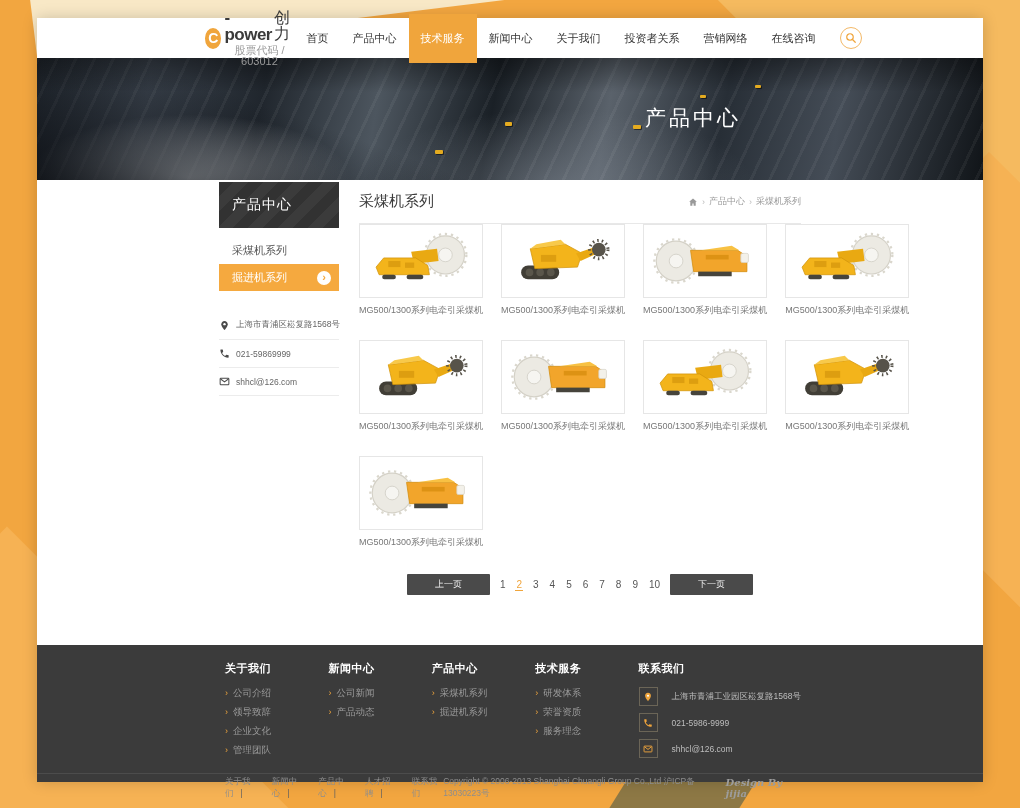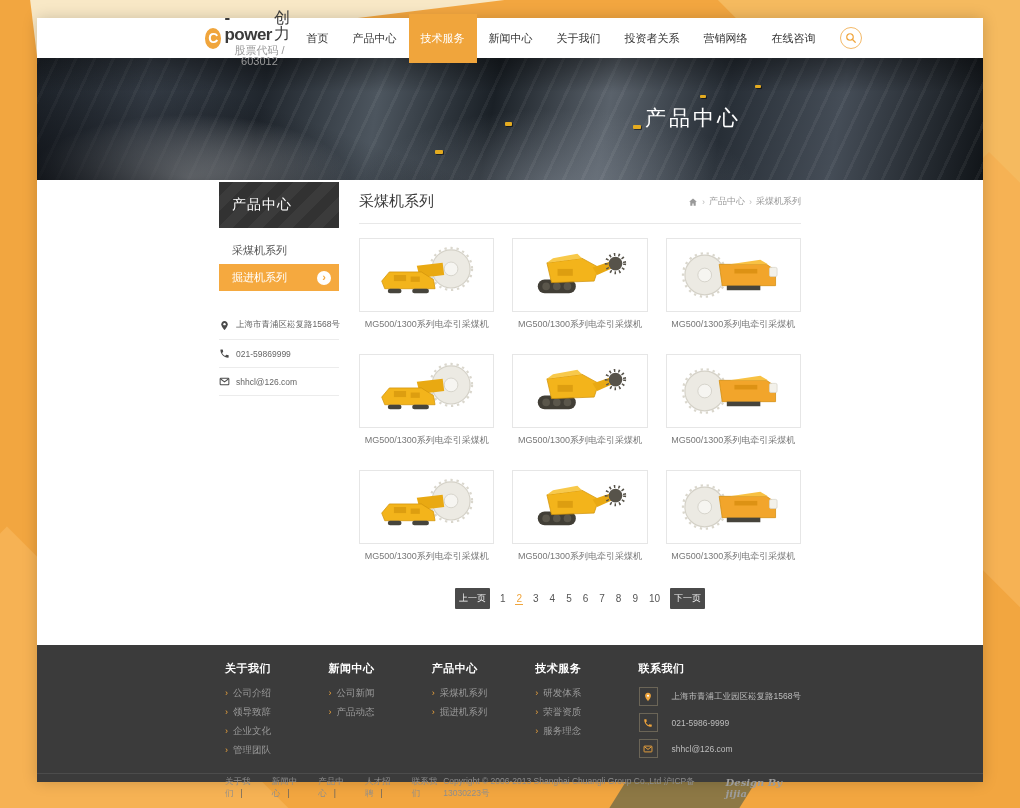--- a/index.html
+++ b/index.html
@@ -73,29 +73,29 @@
   .contact-row svg{flex-shrink:0}
 
   main.products{flex:1;min-width:0}
   .content-head{display:flex;justify-content:space-between;align-items:center;
                 border-bottom:1px solid #e8e8e8;padding:10px 0 12px}
   .content-title{font-size:15px;color:#3c3c3c;font-weight:400}
   .breadcrumb{font-size:9px;color:#999;display:flex;align-items:center;gap:4px}
   .crumb{cursor:pointer}
   .crumb-sep{color:#bbb}
 
-  .grid{display:grid;grid-template-columns:repeat(3,1fr);gap:23px 18px;margin-top:14px}
+  .grid{display:grid;grid-template-columns:repeat(4,1fr);gap:23px 18px;}
   .card{cursor:pointer}
   .card-img{border:1px solid #e6e6e6;height:74px;display:flex;align-items:center;justify-content:center;
             padding:4px;background:#fff}
   .card-img svg{width:100%;height:100%}
   .card-name{font-size:9px;color:#777;text-align:center;margin-top:6px;white-space:nowrap;overflow:hidden}
 
   .pagination{display:flex;align-items:center;justify-content:center;gap:9px;margin:25px 0 28px}
-  .page-btn{background:#4a4a4a;color:#f0f0f0;font-size:9px;padding:4px 4px;cursor:pointer;border-radius:1px}
+  .page-btn{background:#4a4a4a;color:#f0f0f0;font-size:9px;padding:4px 28px;cursor:pointer;border-radius:1px}
   .page-num{font-size:10px;color:#555;cursor:pointer;padding:0 1px}
   .page-num.current{color:#F0A53C;border-bottom:1px solid #F0A53C}
 
   
   footer.site-footer{background:#3B3B3B;height:137px;flex-shrink:0;padding-top:16px}
   .footer-inner{width:582px;margin:0 auto;display:flex;padding-left:6px}
   .f-col{width:113px}
   .f-col h4{color:#fff;font-size:11px;font-weight:bold;margin-bottom:11px;letter-spacing:.5px}
   .f-col li{font-size:9.5px;color:#9a9a9a;margin-bottom:6px;display:flex;align-items:center;gap:5px;cursor:pointer}
   .bullet{color:#F0A53C;font-size:9px;line-height:1}

